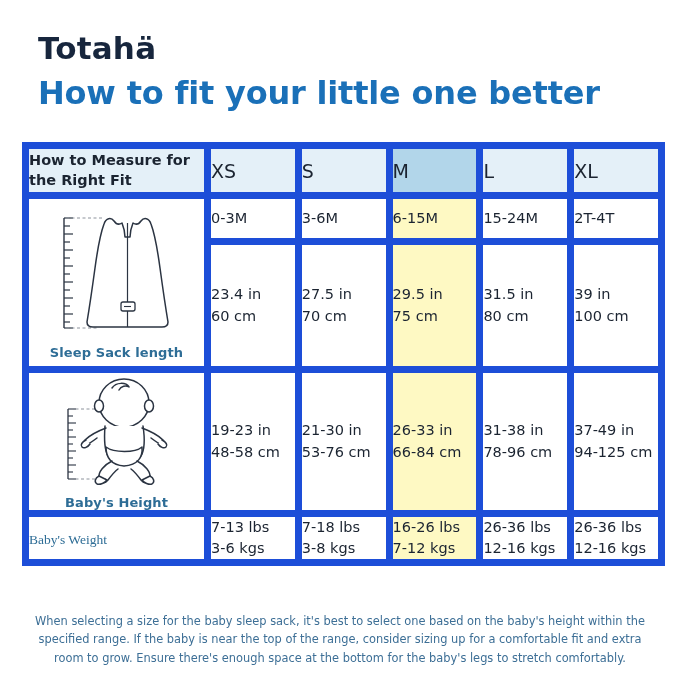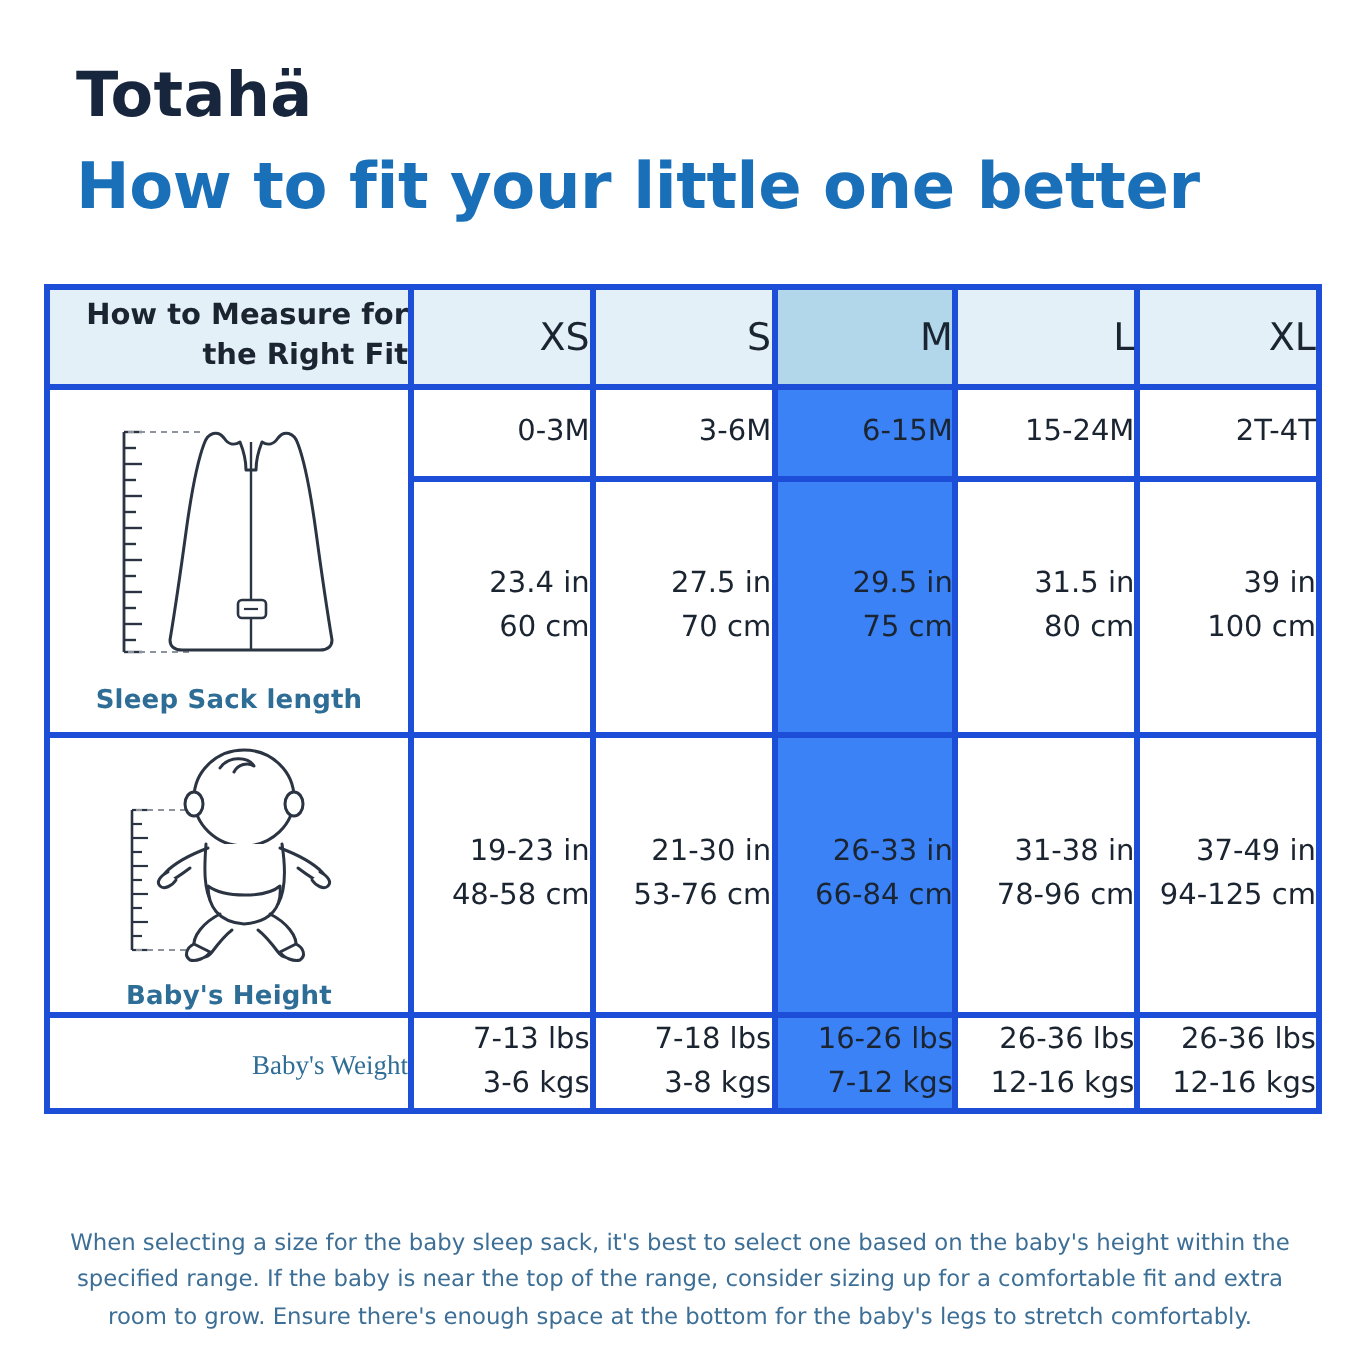--- a/index.html
+++ b/index.html
@@ -58,23 +58,23 @@
     left: 22px;
     top: 142px;
     width: 636px;
   }
   table.size-chart {
     width: 636px;
     border-collapse: collapse;
     table-layout: fixed;
   }
   table.size-chart td, table.size-chart th {
-    border: 3px solid #1d4ed8;
+    border: 7px solid #1d4ed8;
     padding: 0;
-    text-align: right;
+    text-align: left;
     vertical-align: middle;
     font-family: "DejaVu Sans", sans-serif;
     color: #1b2431;
   }
   col.c-label { width: 182px; }
   col.c-size  { width: 90.8px; }
 
   
   .hdr-cell {
     background: #e4f0f8;
@@ -92,21 +92,21 @@
   }
   .hdr-cell.hl { background: #b2d6ea; }
 
   
   .val {
     font-size: 14.5px;
     line-height: 1.45;
     color: #1b2431;
     height: 46px;
   }
-  .val.hl { background: #3b82f6; }
+  .val.hl { background: #fef9c3; }
   .tall { height: 128px; }
   .mid  { height: 84px; }
   .wrow { height: 48px; }
 
   
   .illus-cell {
     background: #ffffff;
     padding: 6px 0 8px 0;
   }
   .illus-box {

